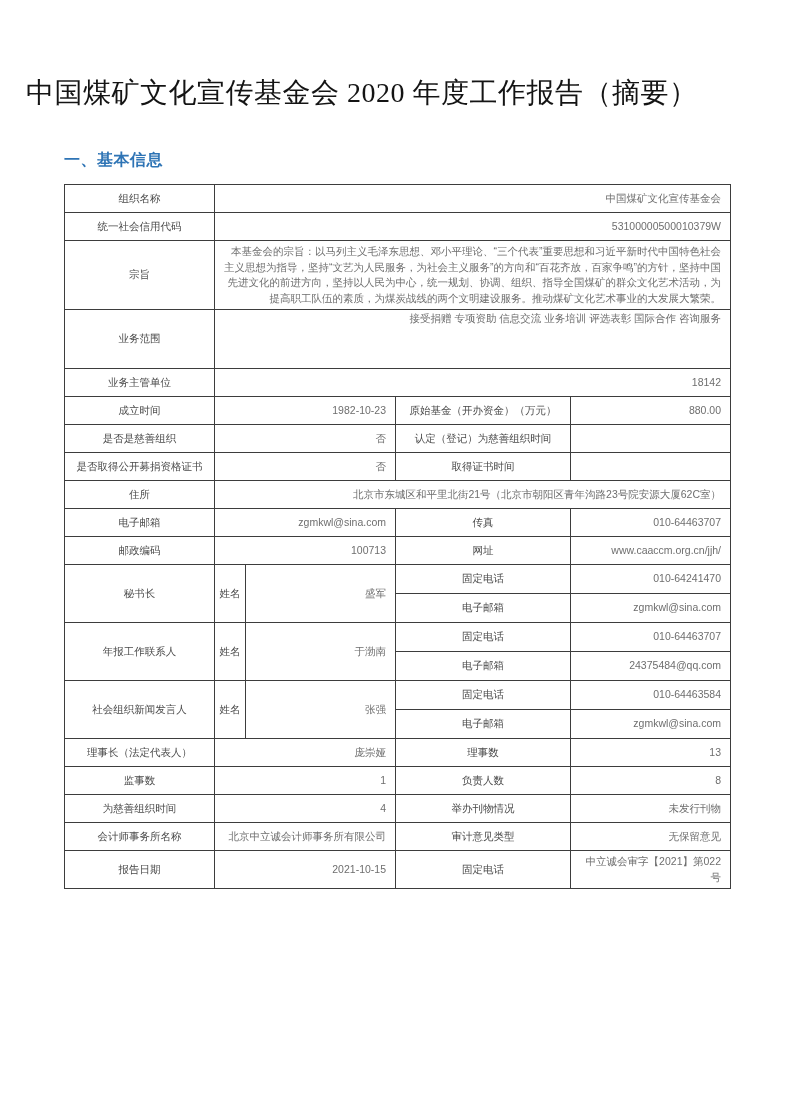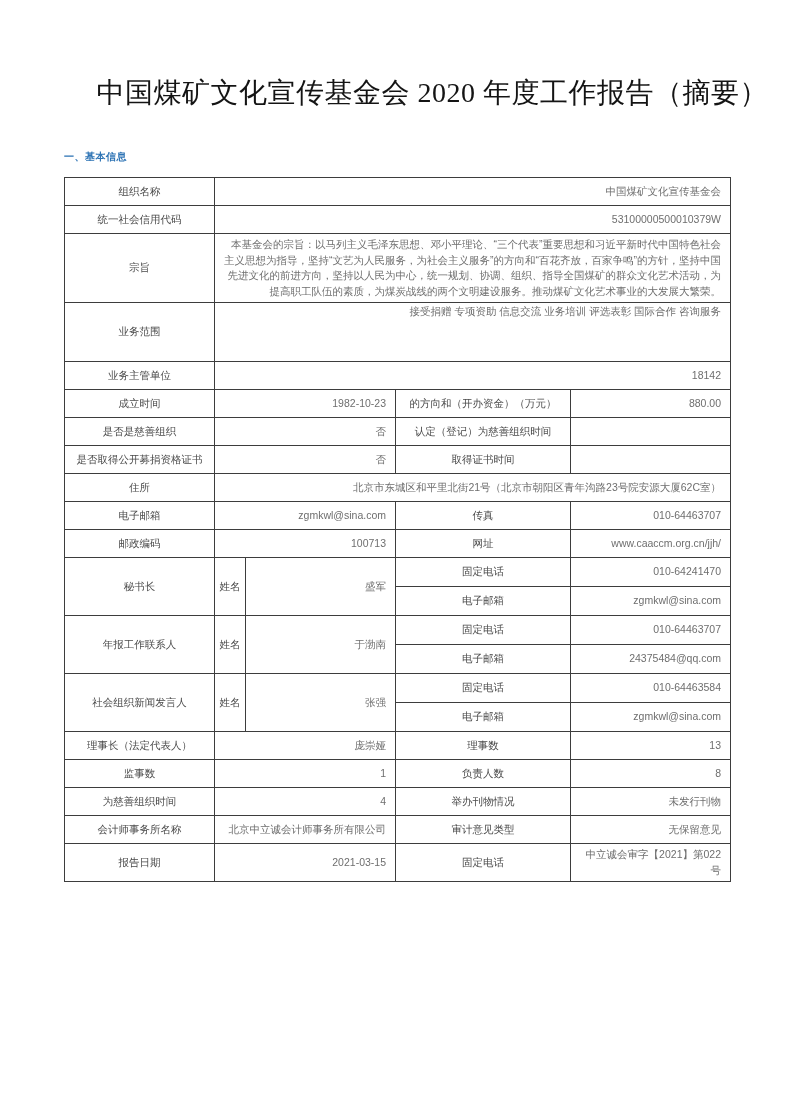--- a/index.html
+++ b/index.html
@@ -9,31 +9,31 @@
   }
   body {
     width: 794px;
     height: 1108px;
     position: relative;
     font-family: "Liberation Sans", "DejaVu Sans", sans-serif;
     overflow: hidden;
   }
   .doc-title {
     margin: 74px 26px 0 26px;
-    text-align: right;
+    text-align: left;
     font-family: "Liberation Serif", "DejaVu Serif", serif;
     font-size: 28px;
     font-weight: 400;
     color: #141414;
     letter-spacing: 0.5px;
     white-space: nowrap;
   }
   .section-heading {
     margin: 38px 0 0 64px;
-    font-size: 10px;
+    font-size: 16px;
     font-weight: 700;
     letter-spacing: 0.5px;
   }
   table.info {
     border-collapse: collapse;
     table-layout: fixed;
     width: 666px;
     margin: 13px 0 0 64px;
   }
   table.info td {
@@ -97,21 +97,21 @@
         <td class="lab">业务范围</td>
         <td class="val top" colspan="4">接受捐赠 专项资助 信息交流 业务培训 评选表彰 国际合作 咨询服务</td>
       </tr>
       <tr>
         <td class="lab">业务主管单位</td>
         <td class="val" colspan="4">18142</td>
       </tr>
       <tr>
         <td class="lab">成立时间</td>
         <td class="val" colspan="2">1982-10-23</td>
-        <td class="lab">的方向和（开办资金）（万元）</td>
+        <td class="lab">原始基金（开办资金）（万元）</td>
         <td class="val">880.00</td>
       </tr>
       <tr>
         <td class="lab">是否是慈善组织</td>
         <td class="val" colspan="2">否</td>
         <td class="lab">认定（登记）为慈善组织时间</td>
         <td class="val"></td>
       </tr>
       <tr>
         <td class="lab">是否取得公开募捐资格证书</td>
@@ -187,18 +187,18 @@
         <td class="val">未发行刊物</td>
       </tr>
       <tr>
         <td class="lab">会计师事务所名称</td>
         <td class="val" colspan="2">北京中立诚会计师事务所有限公司</td>
         <td class="lab">审计意见类型</td>
         <td class="val">无保留意见</td>
       </tr>
       <tr class="t-last">
         <td class="lab">报告日期</td>
-        <td class="val" colspan="2">2021-03-15</td>
+        <td class="val" colspan="2">2021-10-15</td>
         <td class="lab">固定电话</td>
         <td class="val">中立诚会审字【2021】第022号</td>
       </tr>
     </tbody>
 </table>
 
 </body></html>

